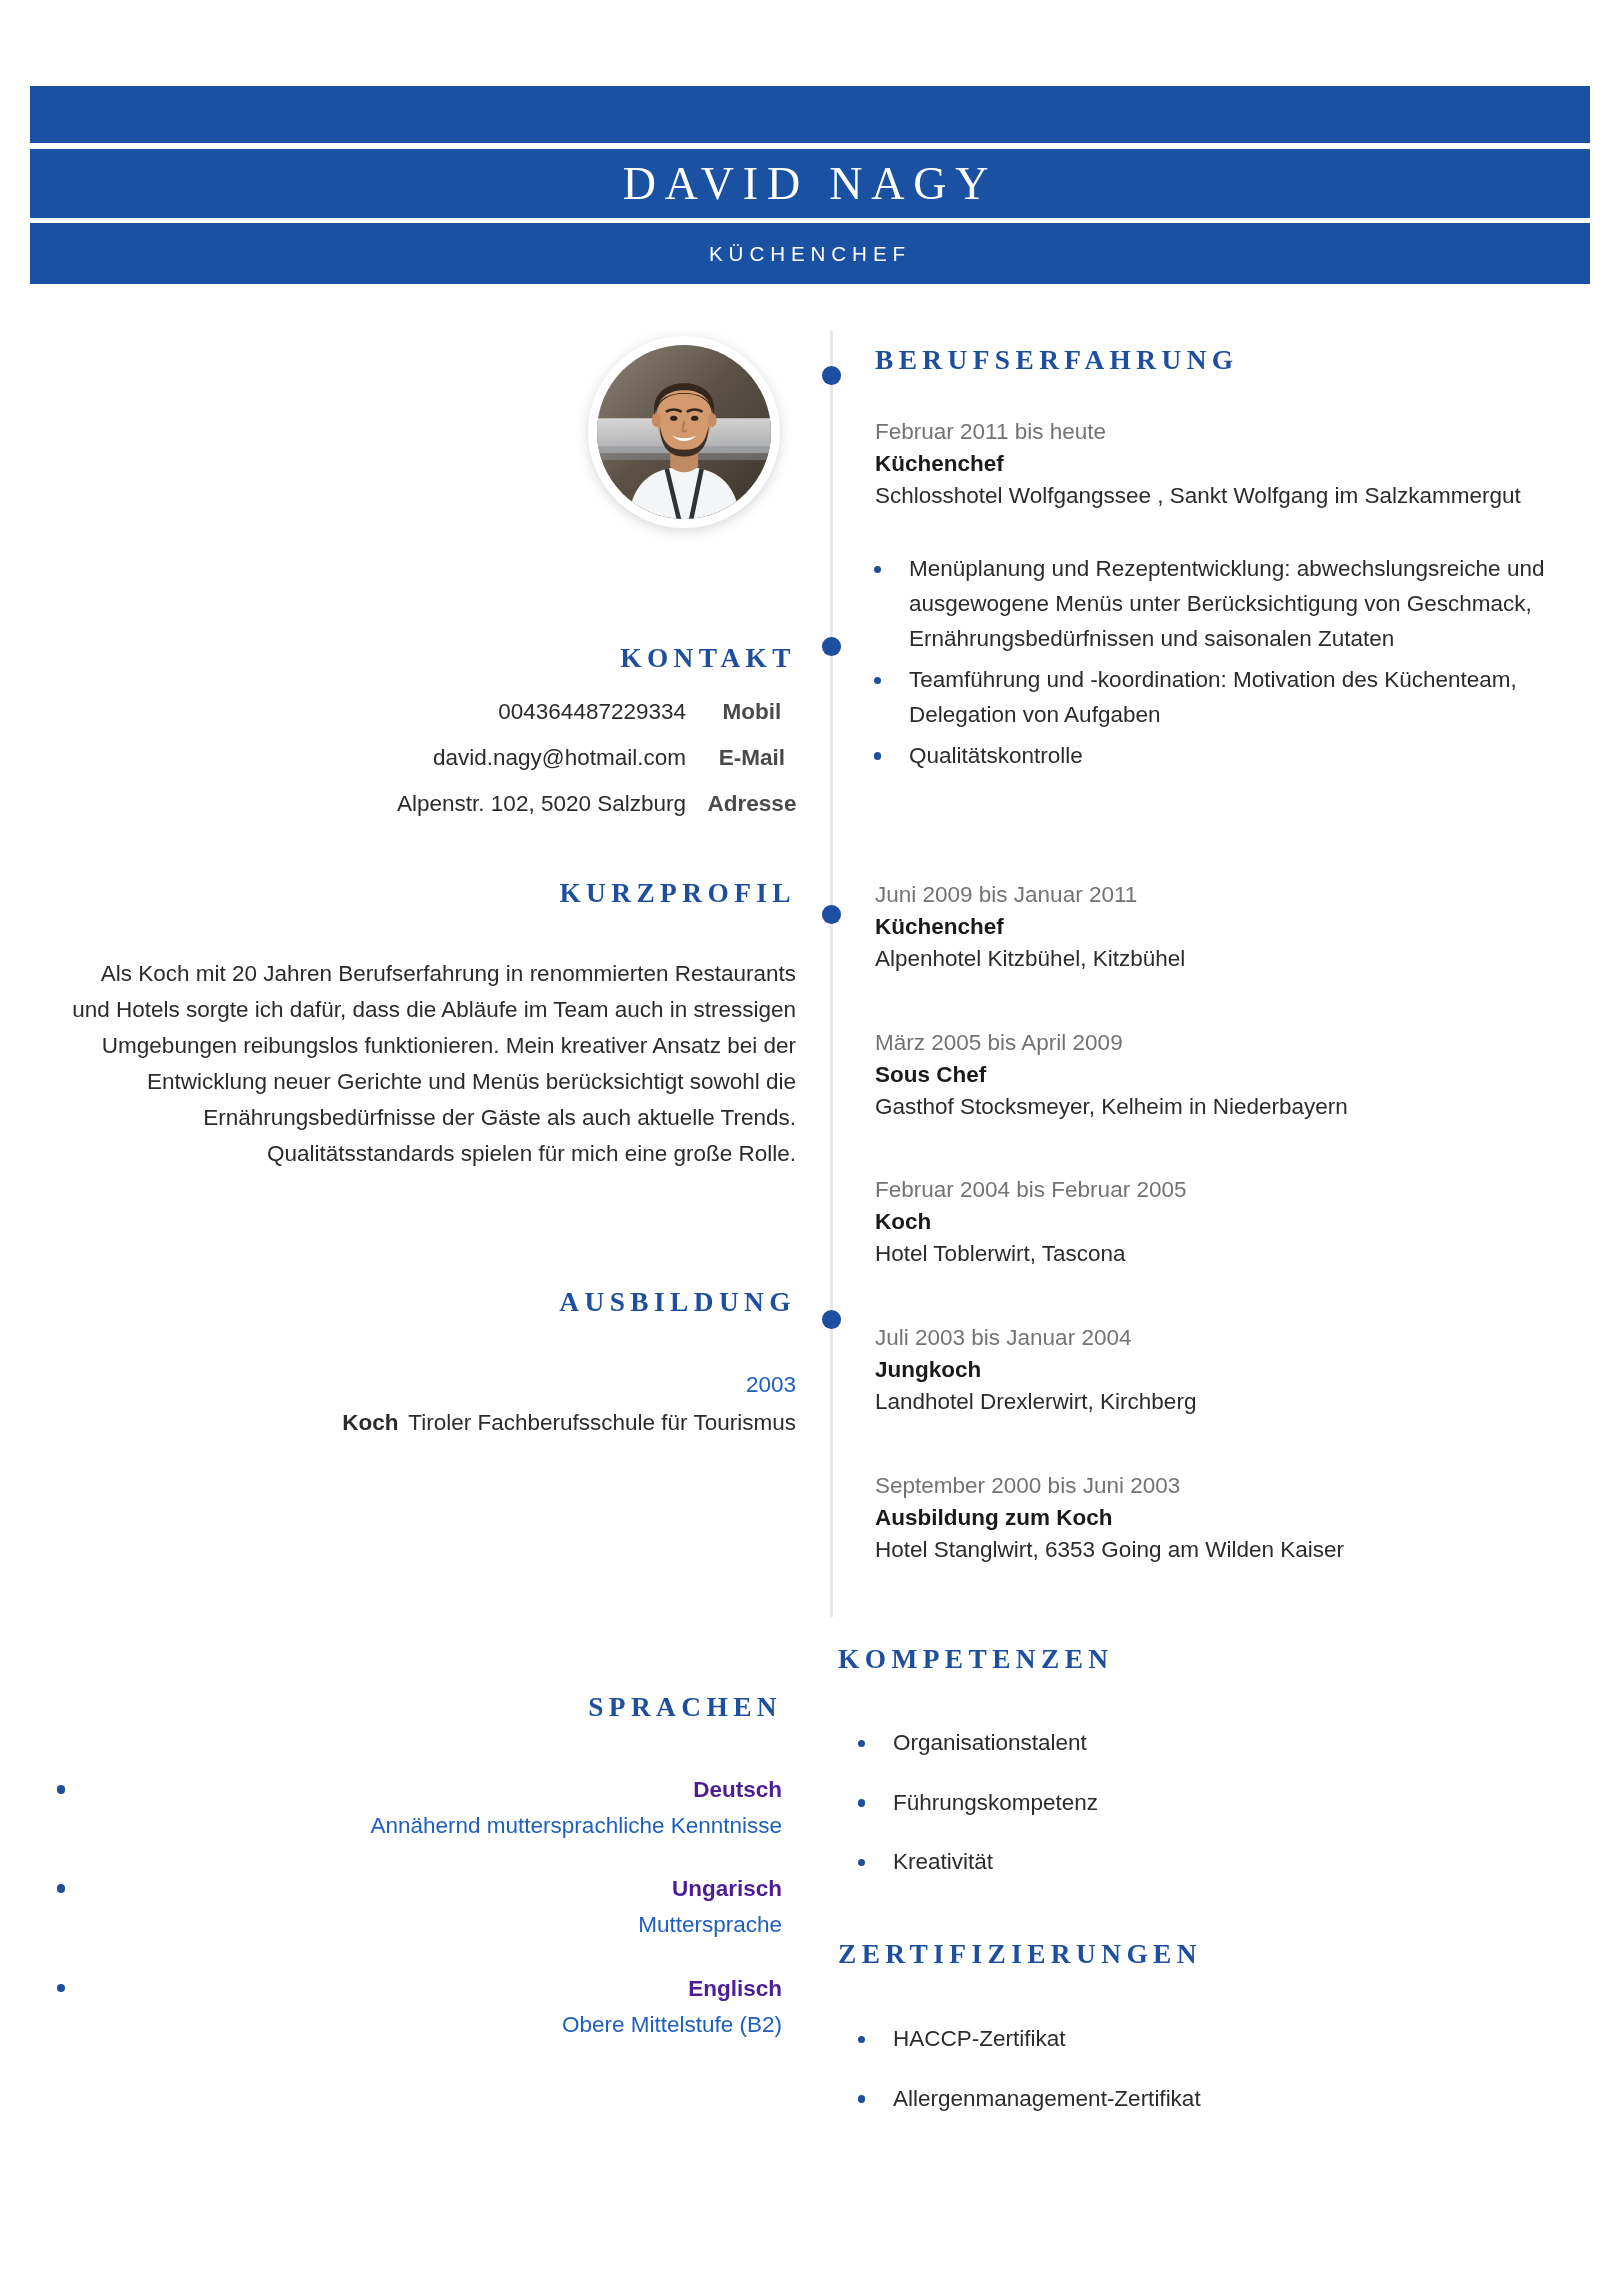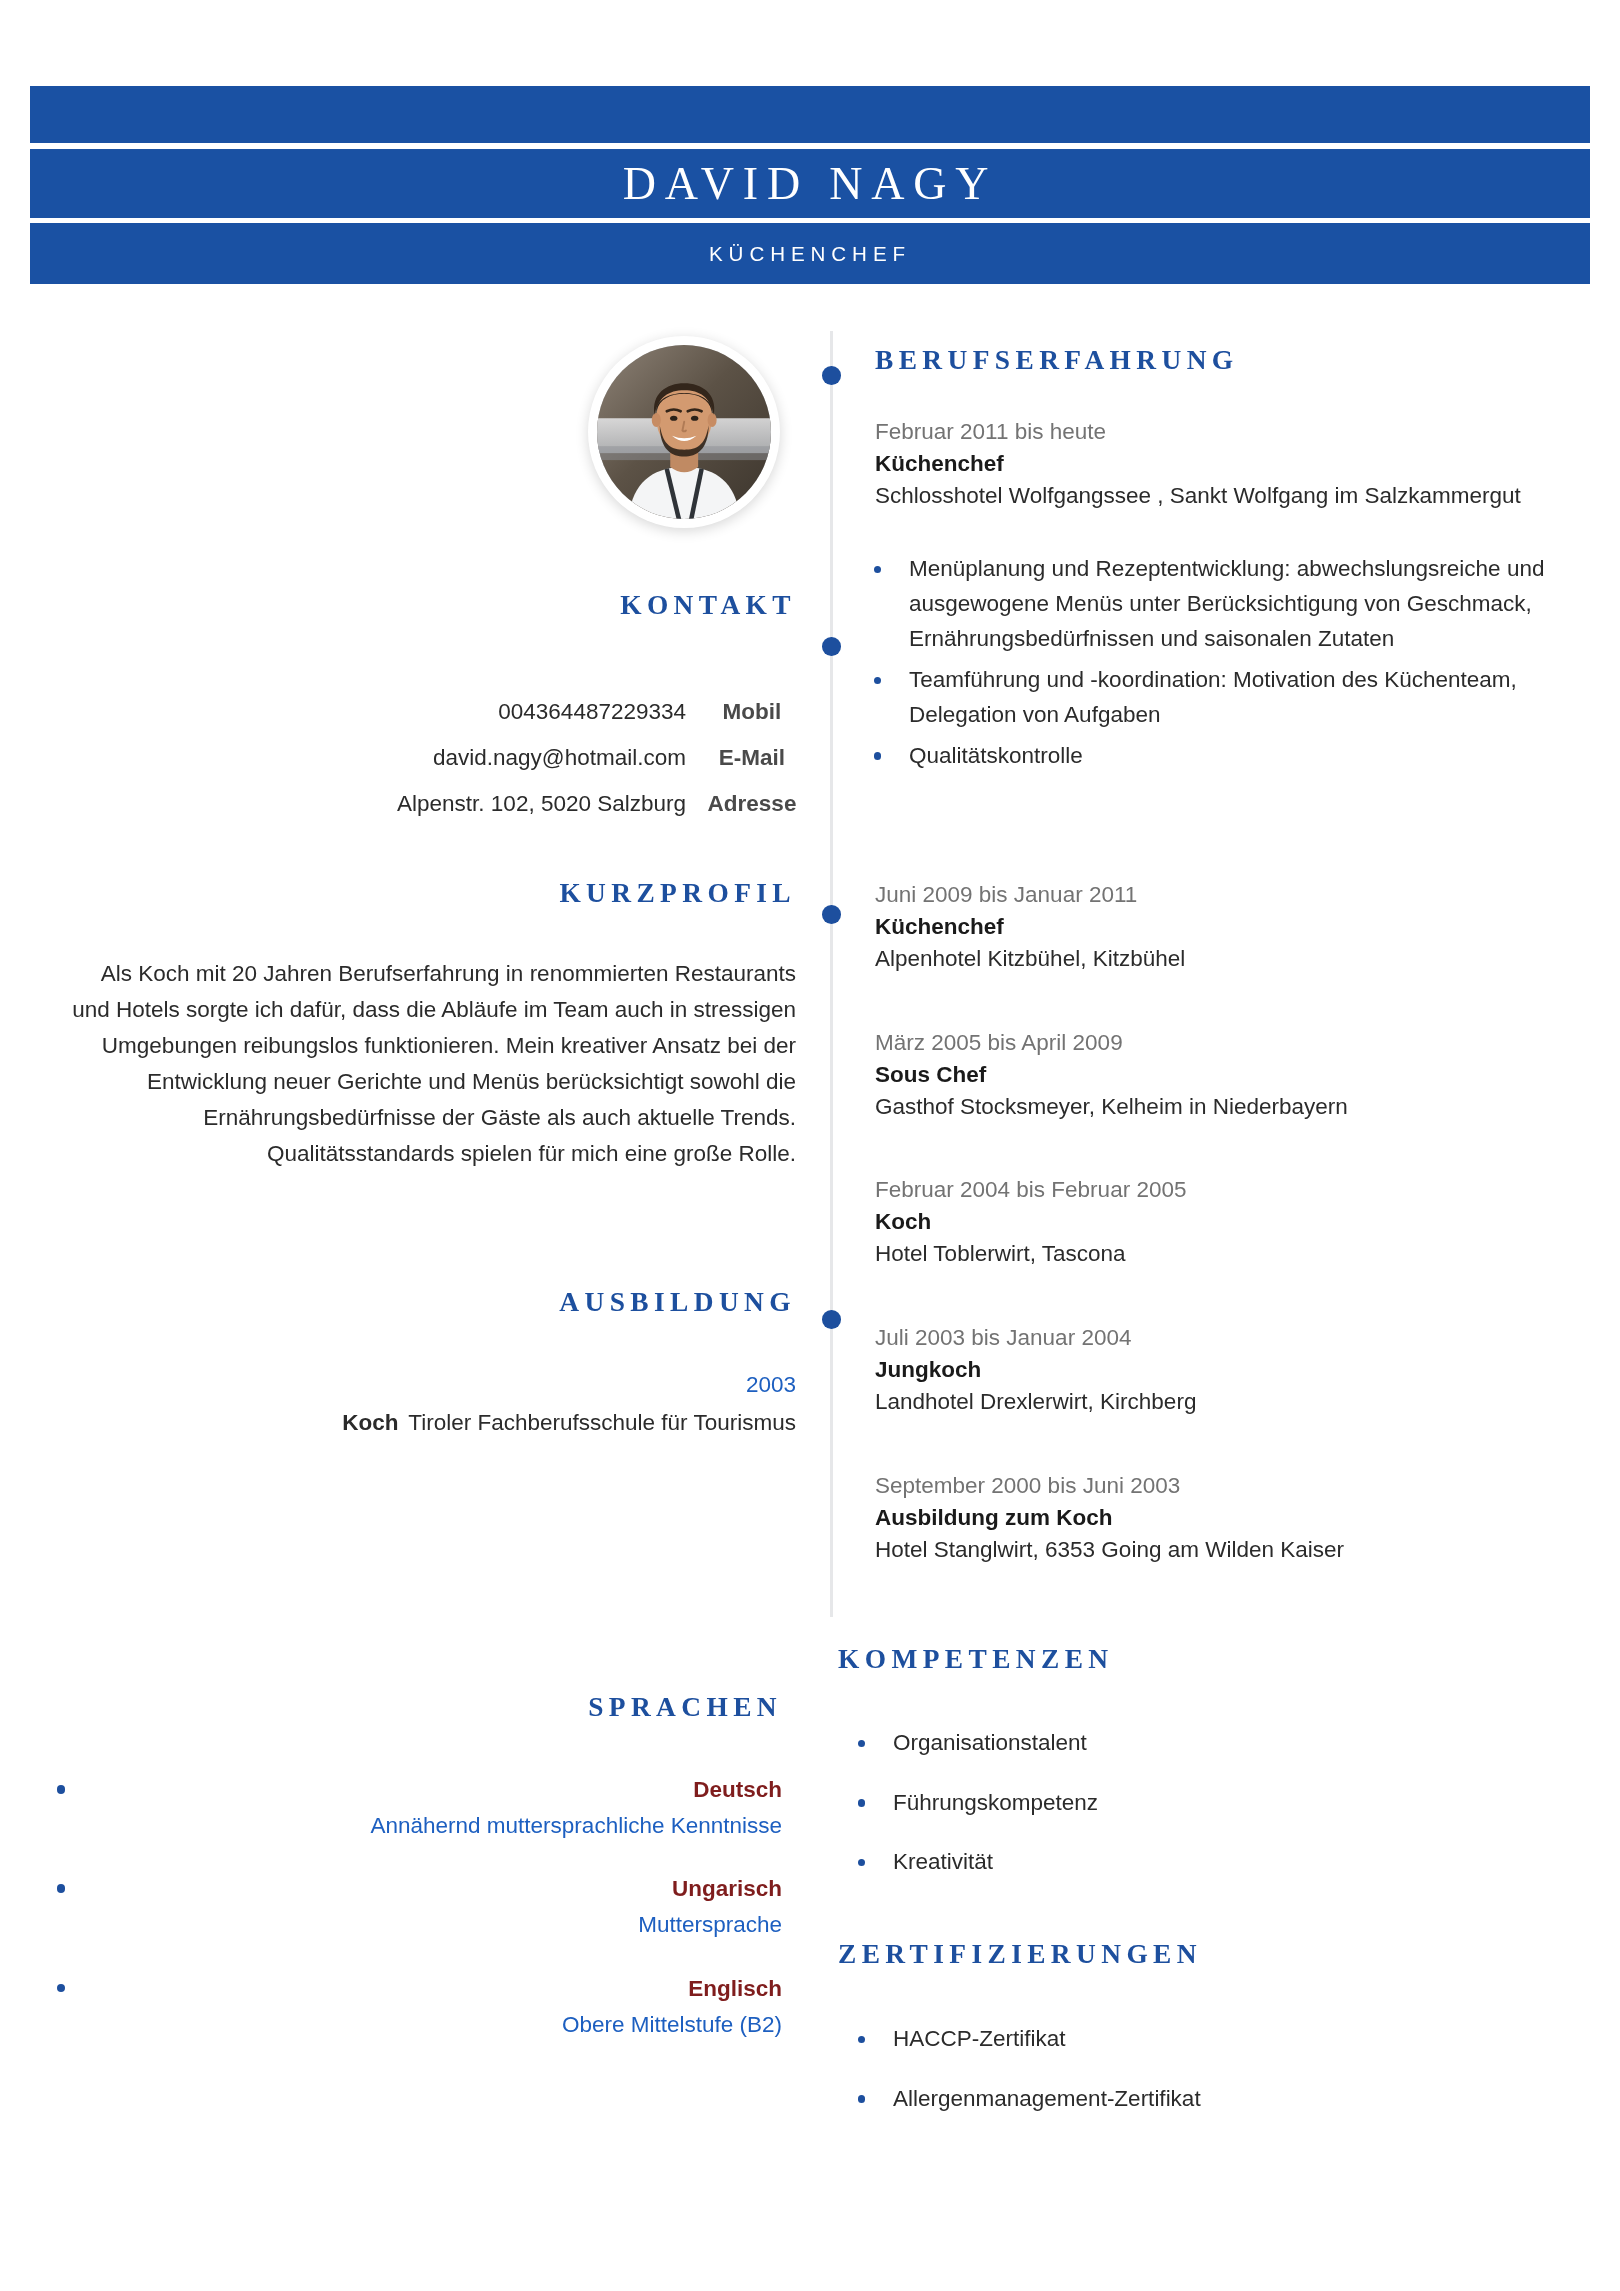--- a/index.html
+++ b/index.html
@@ -206,21 +206,21 @@
   ul.langlist li::before {
     content: "";
     position: absolute;
     left: 19.6px;
     top: 11.8px;
     width: 8.8px;
     height: 8.8px;
     border-radius: 50%;
     background: #1d4f9e;
   }
-  .lang-name  { font-weight: 700; font-size: 22.5px; color: #7f1d1d; line-height: 33px; }
+  .lang-name  { font-weight: 700; font-size: 22.5px; color: #4c1d95; line-height: 33px; }
   .lang-level { color: #1d5fc0; font-size: 22.5px; line-height: 39px; }
 </style>
 </head>
 <body>
 
 <div class="page">
 
   <div class="bar bar-top"></div>
   <div class="bar bar-name"></div>
   <div class="bar bar-role"></div>
@@ -274,21 +274,21 @@
 
         <path d="M50 44 L49 49 Q50 50 51 49" stroke="#b07b55" stroke-width="1.1" fill="none" stroke-linecap="round"></path>
 
         <path d="M36 46 C36 60 43 64 50 64 C57 64 64 60 64 46 C62 58 57 60 50 60 C43 60 38 58 36 46 Z" fill="#33261b" opacity="0.92"></path>
 
         <path d="M43 52 Q50 58 57 52 Q50 55 43 52 Z" fill="#ffffff"></path>
       </svg>
     </div>
   </div>
 
-  <div class="left-col" style="top:590px">
+  <div class="left-col" style="top:643px">
     <div class="sec-head">KONTAKT</div>
   </div>
   <div class="left-col" style="top:689px">
     <div class="kontakt-row">
       <span>004364487229334</span><span class="kontakt-label">Mobil</span>
     </div>
     <div class="kontakt-row">
       <span>david.nagy@hotmail.com</span><span class="kontakt-label">E-Mail</span>
     </div>
     <div class="kontakt-row">

